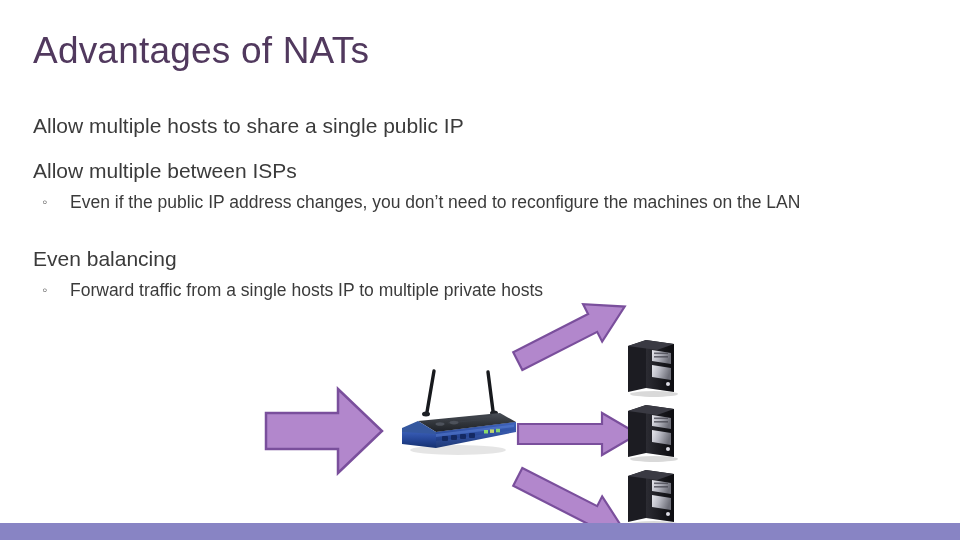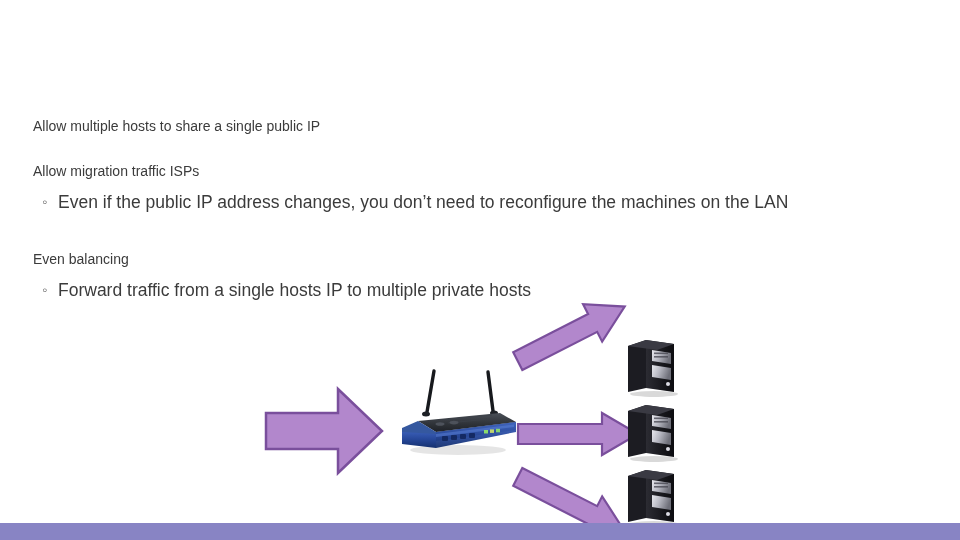--- a/index.html
+++ b/index.html
@@ -36,21 +36,21 @@
   }
 
   
   .body-block {
     position: absolute;
     left: 33px;
     top: 112px;
     width: 900px;
   }
   .lvl1 {
-    font-size: 14px;
+    font-size: 21px;
     line-height: 28px;
     color: #3b3b3b;
     margin: 0 0 17px 0;
     white-space: nowrap;
   }
   .lvl1.tight {
     margin-bottom: 5px;
   }
   .lvl2 {
     position: relative;
@@ -63,20 +63,21 @@
   .lvl2 .marker {
     position: absolute;
     left: 9px;
     top: -1px;
     font-size: 15px;
     color: #6f6f6f;
     line-height: 25px;
   }
   .lvl2 .txt {
     display: block;
+    margin-left: 12px;
   }
   .spacer-lg { height: 24px; }
 
   
   .diagram {
     position: absolute;
     left: 0;
     top: 325px;
     width: 960px;
     height: 200px;
@@ -121,26 +122,27 @@
     font-size: 11px;
     color: #ffffff;
     line-height: 14px;
   }
 </style>
 </head>
 <body>
 
 <div class="slide">
 
+  <div class="slide-title">Advantages of NATs</div>
 
   <div class="body-block">
 
     <div class="lvl1">Allow multiple hosts to share a single public IP</div>
 
-    <div class="lvl1 tight">Allow migration traffic ISPs</div>
+    <div class="lvl1 tight">Allow multiple between ISPs</div>
 
     <div class="lvl2">
       <span class="marker">◦</span>
       <span class="txt">Even if the public IP address changes, you don’t need to reconfigure the machines on the LAN</span>
     </div>
 
     <div class="spacer-lg"></div>
 
     <div class="lvl1 tight">Even balancing</div>
 

